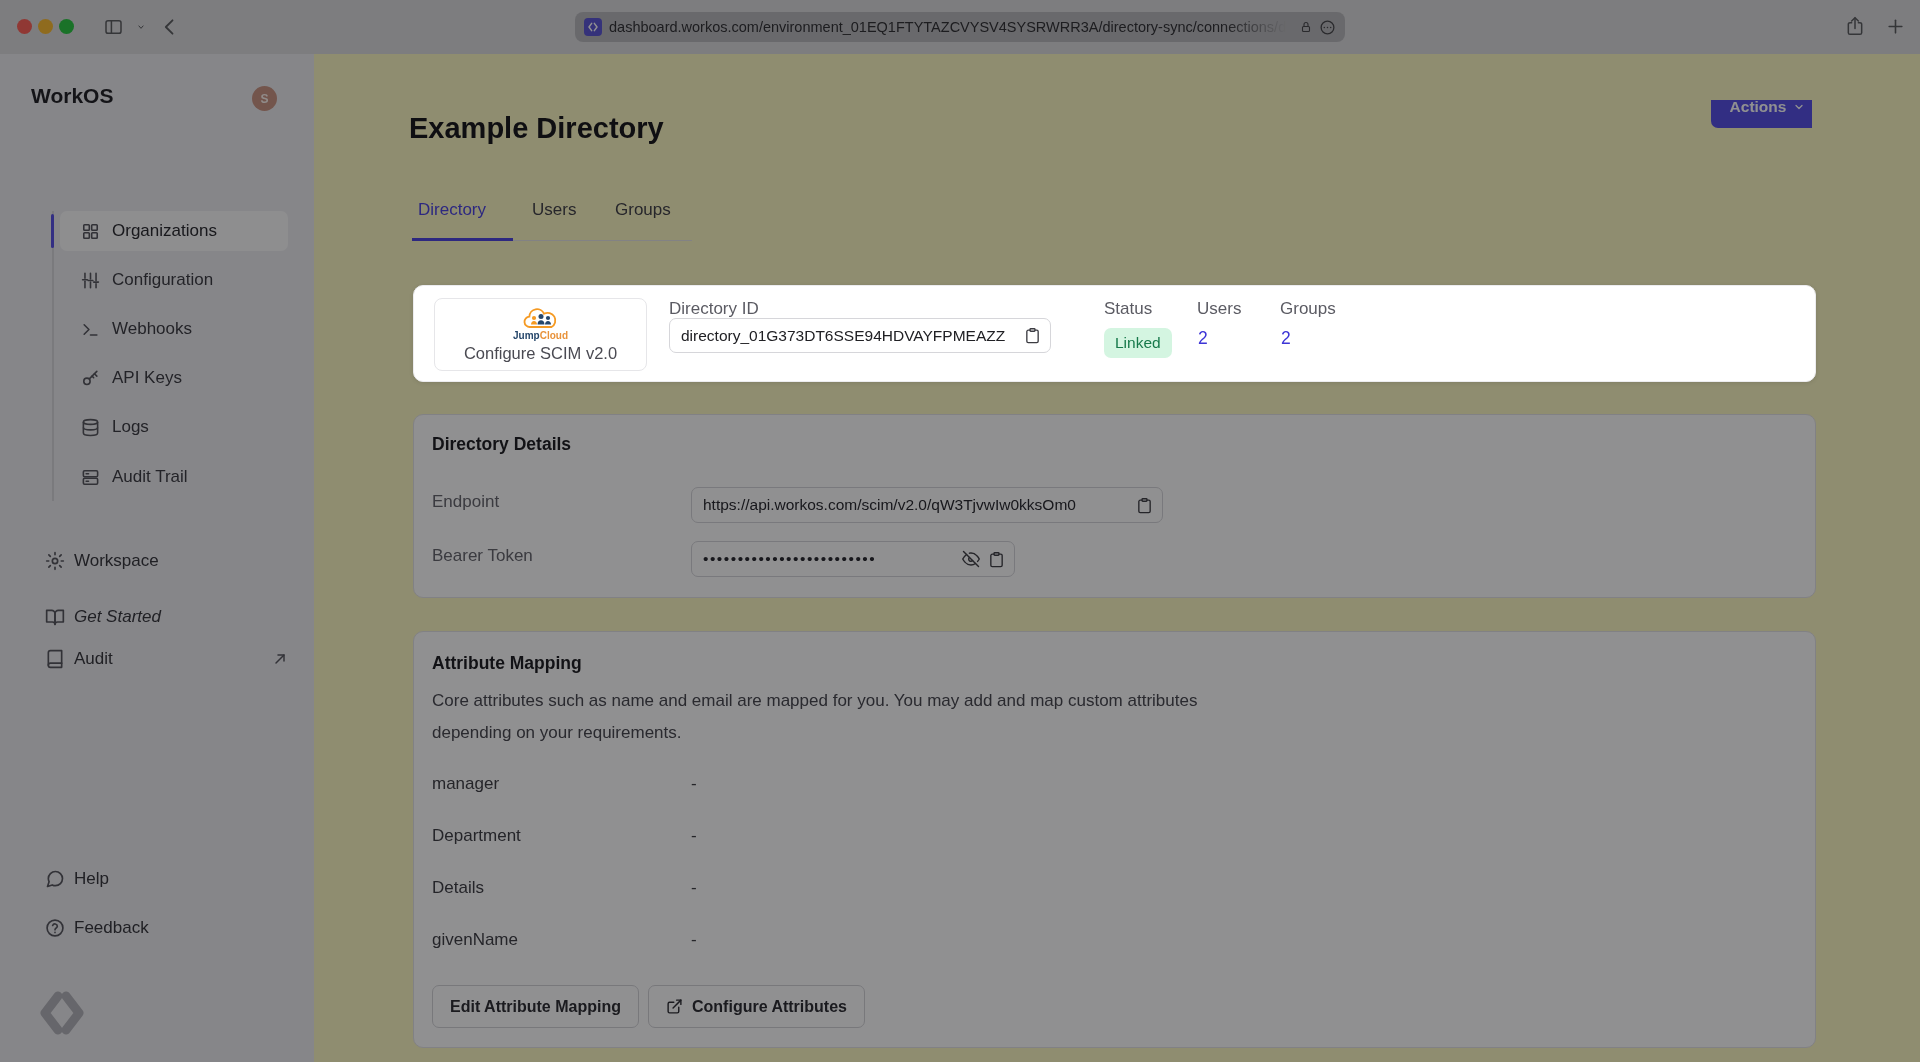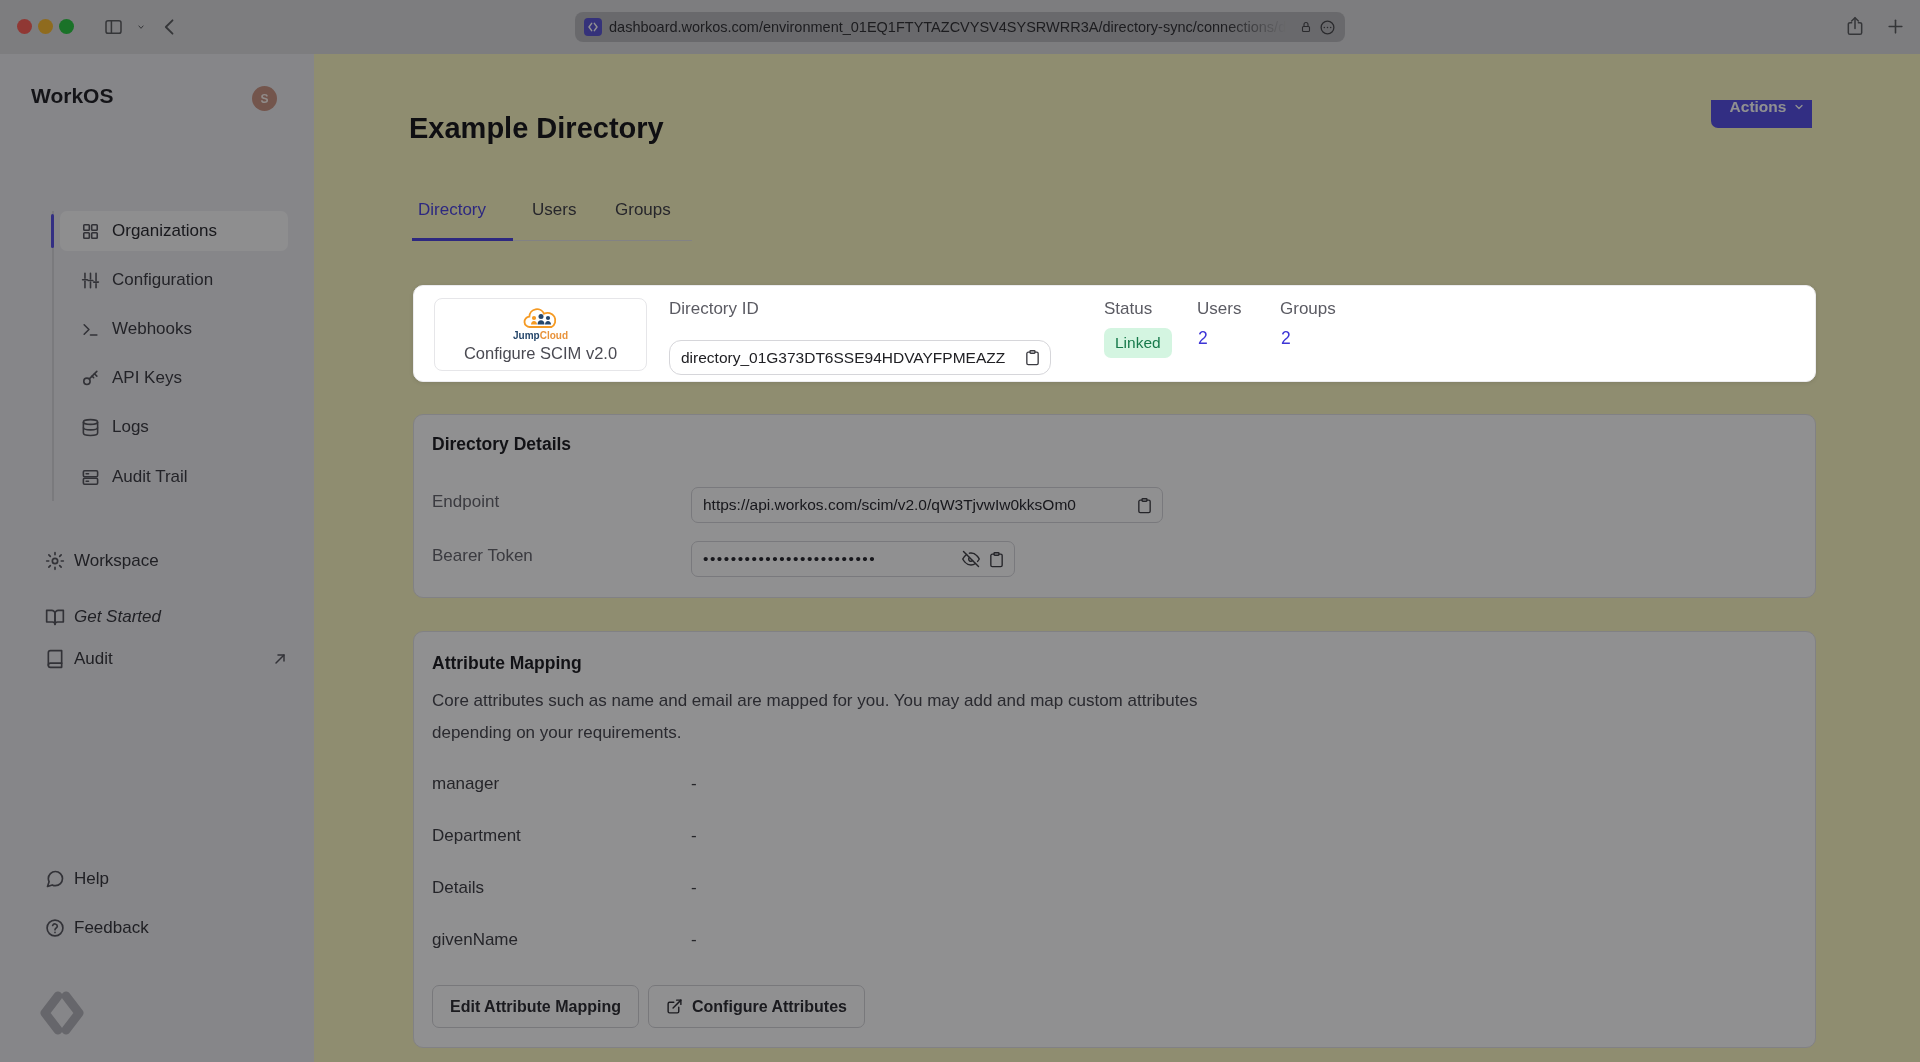--- a/index.html
+++ b/index.html
@@ -60,22 +60,22 @@
   
   .dir-card { position:absolute; left:99px; top:231px; width:1403px; height:97px; background:#fff;
     border:1px solid #ececef; border-radius:10px; z-index:60; box-shadow:0 1px 4px rgba(0,0,0,.10); }
   .provider-box { position:absolute; left:20px; top:12px; width:213px; height:73px; border:1px solid #e6e6e9;
     border-radius:8px; display:flex; flex-direction:column; align-items:center; justify-content:center; }
   .jc-word { font-size:10px; line-height:10px; margin-top:1px; }
   .jc-word .j1 { color:#26476b; font-weight:700; }
   .jc-word .j2 { color:#e8923a; font-weight:700; }
   .provider-name { font-size:16.5px; color:#4a4a52; margin-top:3px; }
   .card-label { position:absolute; top:13px; font-size:17px; color:#5b5b63; }
-  .id-input { position:absolute; left:255px; top:54px; width:382px; height:35px; border:1px solid #d6d6da;
-    border-radius:12px; display:flex; align-items:center; padding:0 9px 0 11px; gap:12px; }
+  .id-input { position:absolute; left:255px; top:32px; width:382px; height:35px; border:1px solid #d6d6da;
+    border-radius:7px; display:flex; align-items:center; padding:0 9px 0 11px; gap:12px; }
   .id-input .val { flex:1; font-size:15.5px; color:#202024; white-space:nowrap; overflow:hidden; }
   .copy-ic { color:#3c3c42; flex:0 0 auto; cursor:pointer; }
   .status-badge { position:absolute; left:690px; top:42px; height:30px; border-radius:7px; background:#d4f5e1;
     color:#17794b; font-size:15.5px; font-weight:500; display:flex; align-items:center; padding:0 11px; }
   .count-link { position:absolute; top:42px; font-size:17.5px; color:#3d35d6; cursor:pointer; }
 
   
   .panel { position:absolute; left:99px; width:1403px; border:1px solid #e4e4e7; border-radius:10px; background:#fff; }
   .panel-title { position:absolute; left:18px; font-size:17.5px; font-weight:700; color:#1b1b1f; }
   .row-label { position:absolute; left:18px; font-size:17px; color:#64646c; }

